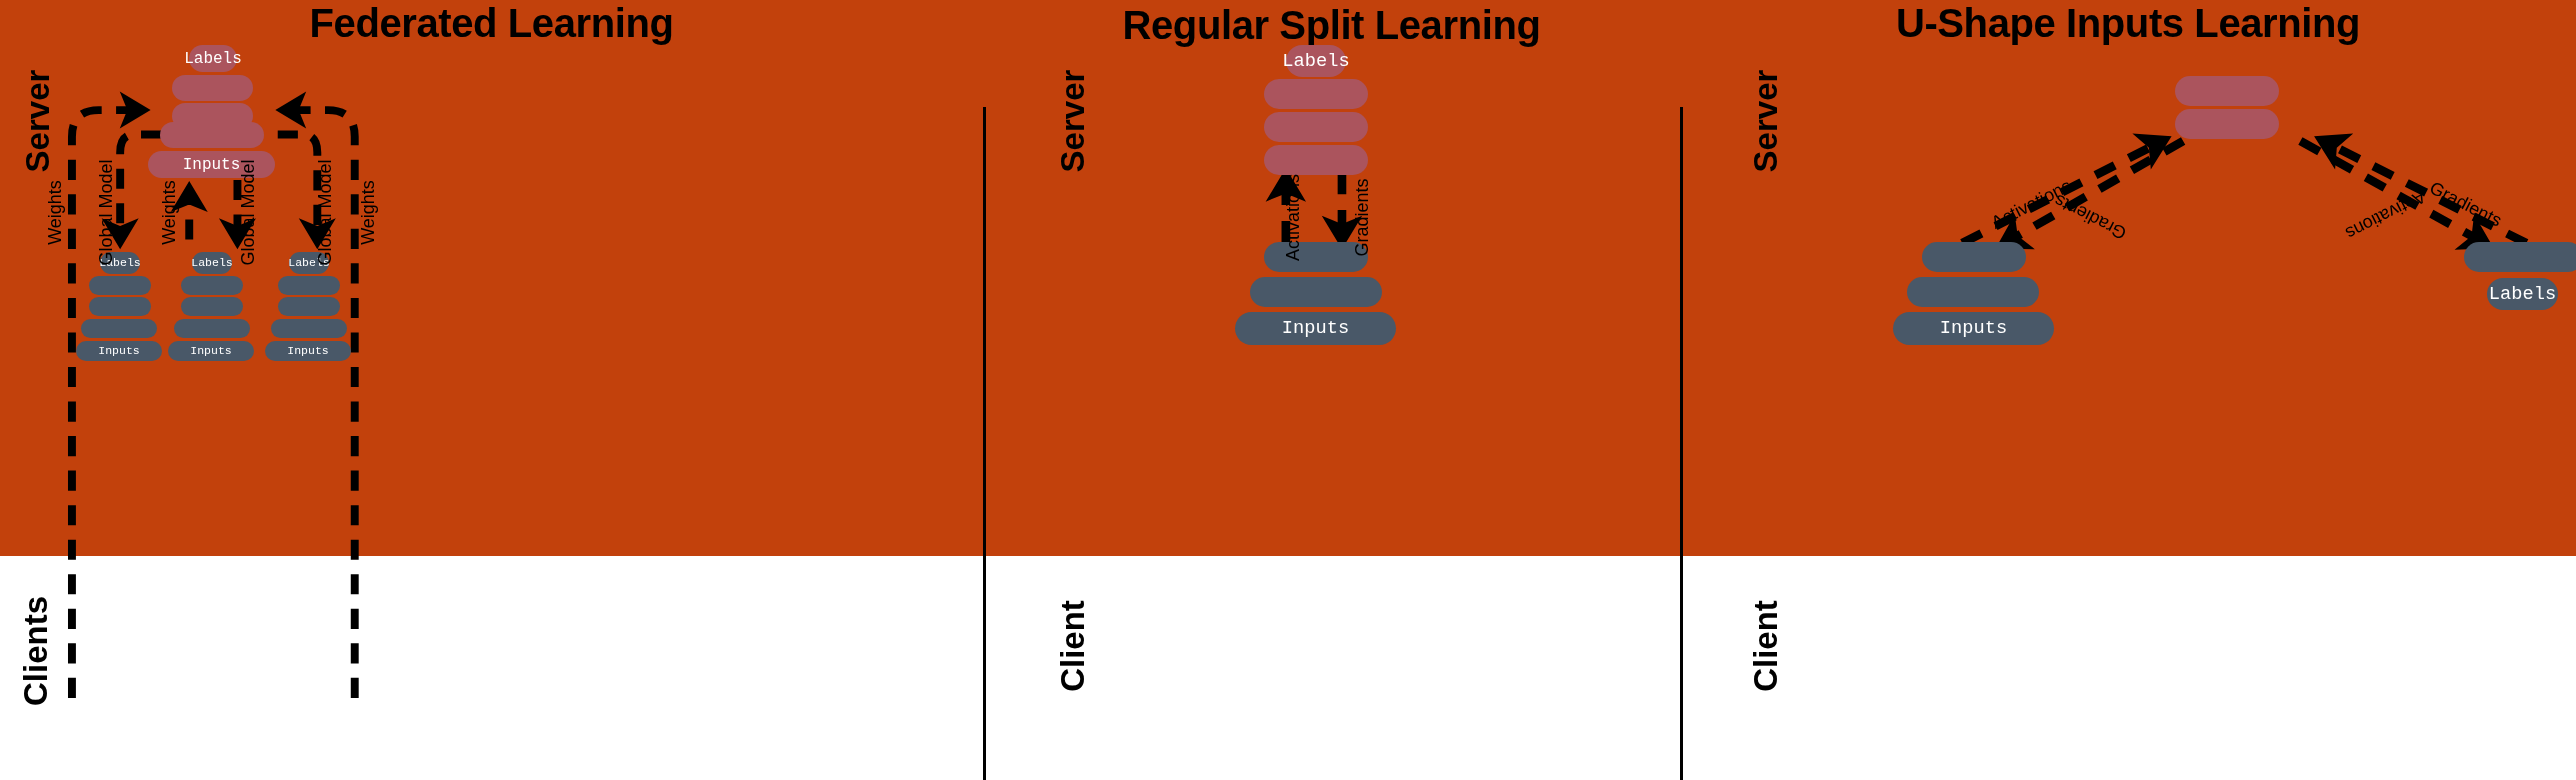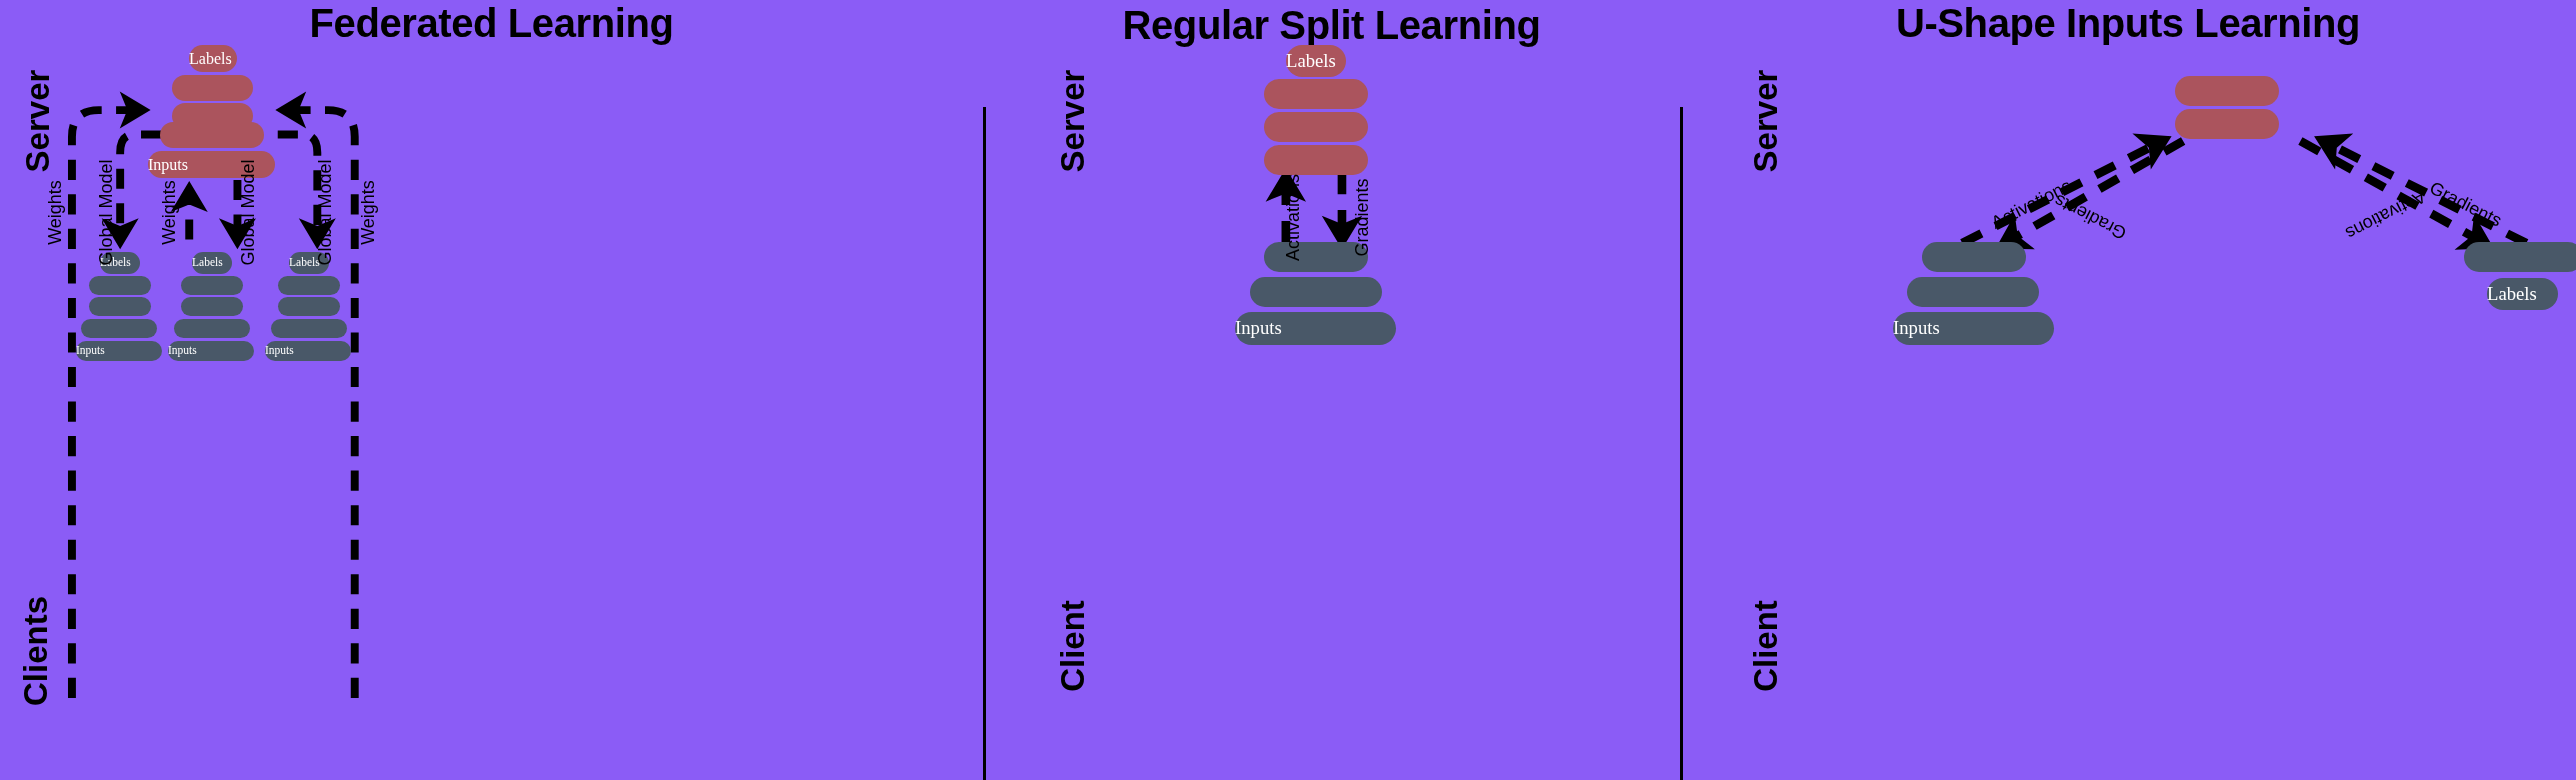--- a/index.html
+++ b/index.html
@@ -6,22 +6,22 @@
   html, body {
     width: 2576px;
     height: 780px;
     background: #ffffff;
     font-family: "Liberation Sans", sans-serif;
     overflow: hidden;
   }
   #stage {
     position: relative;
     width: 2576px;
-    height: 780px;
-    background: #8b5cf6;
+    height: 556px;
+    background: #c2410c;
   }
   svg.layer {
     position: absolute;
     left: 0; top: 0;
     width: 2576px;
     height: 780px;
   }
 
   
   .panel-title {
@@ -46,23 +46,23 @@
     font-family: "Liberation Sans", sans-serif;
   }
   .role-label.rot { transform: rotate(-90deg); }
 
   
   .pill {
     position: absolute;
     border-radius: 719px;
     display: flex;
     align-items: center;
-    justify-content: flex-start;
+    justify-content: center;
     color: #ffffff;
-    font-family: Liberation Serif, serif;
+    font-family: Liberation Mono, monospace;
     line-height: 1;
     white-space: nowrap;
   }
   .pill.server { background: #ab545d; }
   .pill.client { background: #495868; }
 
   
   .edge-label {
     position: absolute;
     font-size: 18px;

